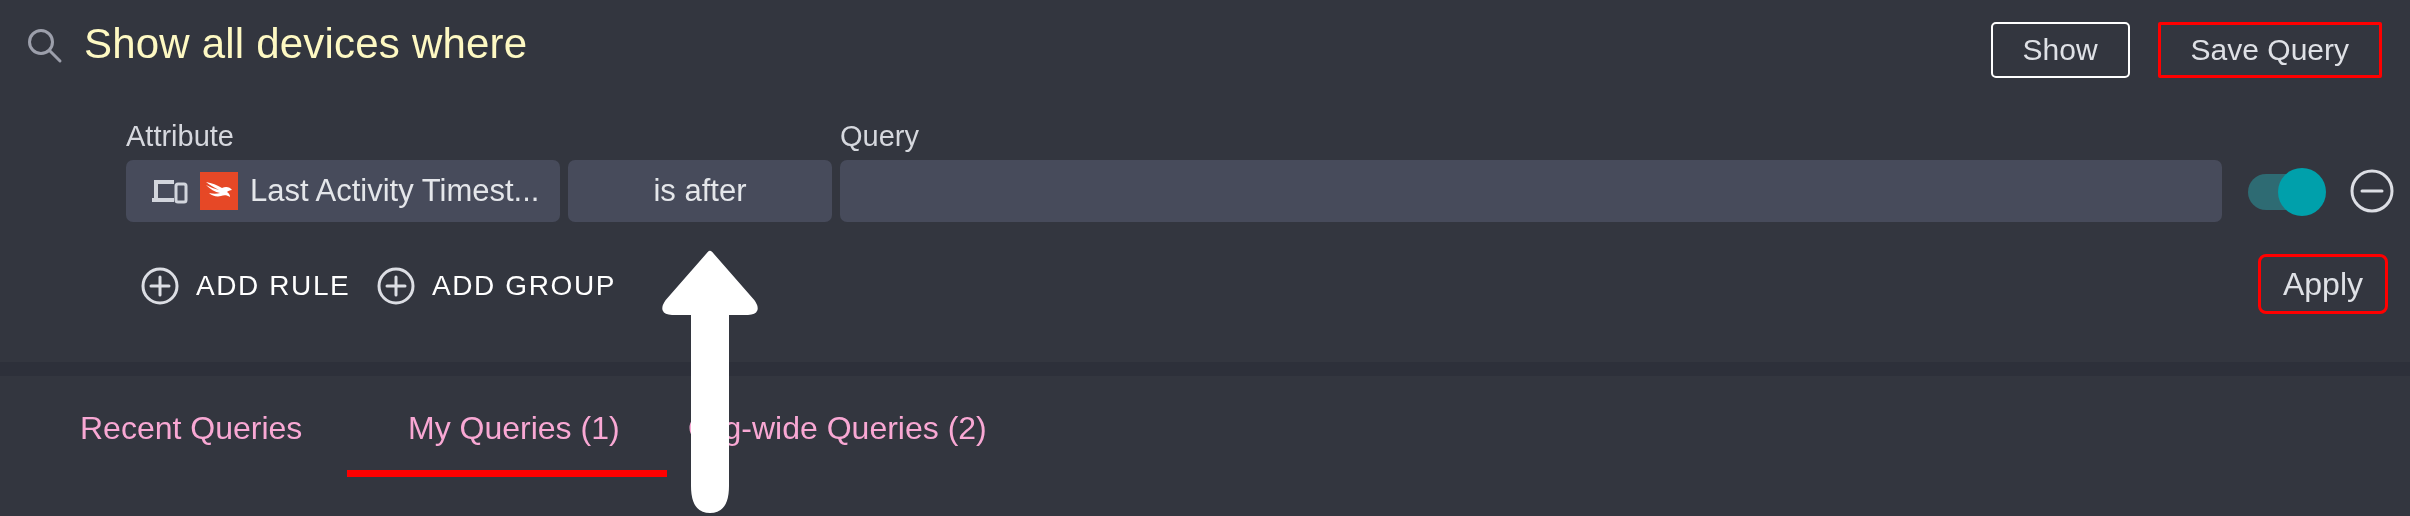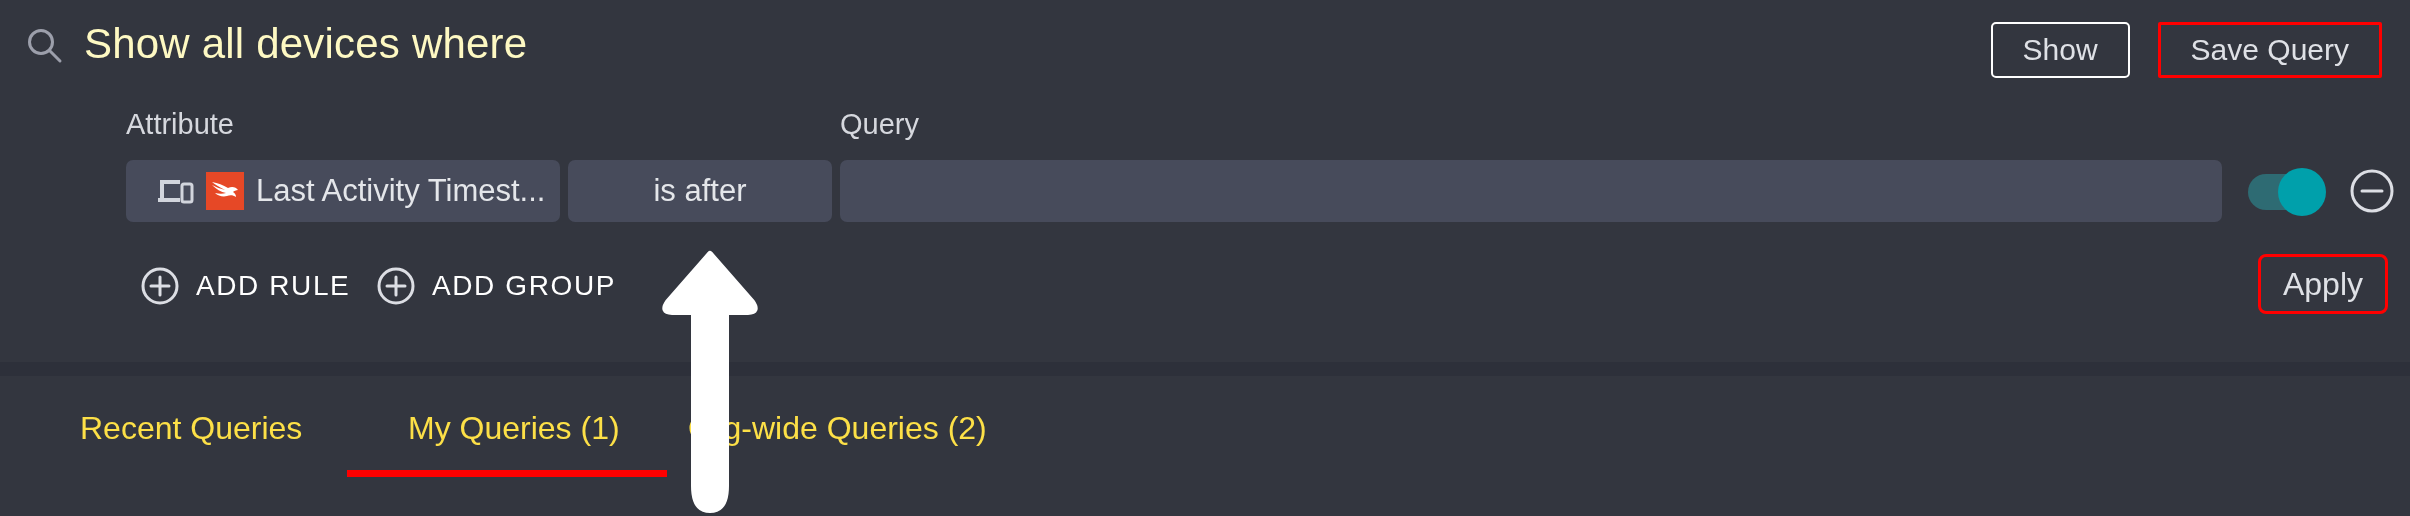--- a/index.html
+++ b/index.html
@@ -76,21 +76,21 @@
     cursor: pointer;
   }
   .btn-outline.redring {
     border: 3px solid #ff0000;
     border-radius: 2px;
   }
 
   
   .labels {
     position: absolute;
-    left: 0; top: 108px;
+    left: 0; top: 120px;
     width: 2410px;
     height: 40px;
   }
   .field-label {
     position: absolute;
     top: 0;
     font-size: 29px;
     color: #d6d8de;
     white-space: nowrap;
   }
@@ -109,21 +109,21 @@
     height: 62px;
     background: #474b5b;
     border-radius: 7px;
     box-sizing: border-box;
   }
   .attr-ctl {
     left: 126px;
     width: 434px;
     display: flex;
     align-items: center;
-    padding-left: 30px;
+    padding-left: 24px;
     gap: 12px;
     cursor: pointer;
   }
   .device-icon { width: 38px; height: 30px; flex: 0 0 auto; }
   .cs-logo {
     width: 38px; height: 38px;
     background: #e64826;
     flex: 0 0 auto;
     display: block;
   }
@@ -249,21 +249,21 @@
     height: 140px;
     background: #33363f;
   }
   .tab {
     position: absolute;
     top: 22px;
     height: 60px;
     display: flex;
     align-items: center;
     font-size: 32px;
-    color: #fde047;
+    color: #f9a8d4;
     white-space: nowrap;
     cursor: pointer;
   }
   .tab-recent { left: 80px; }
   .tab-my { left: 408px; }
   .tab-org { left: 688px; }
   .tab-underline {
     position: absolute;
     left: 347px; top: 470px;
     width: 320px; height: 7px;

